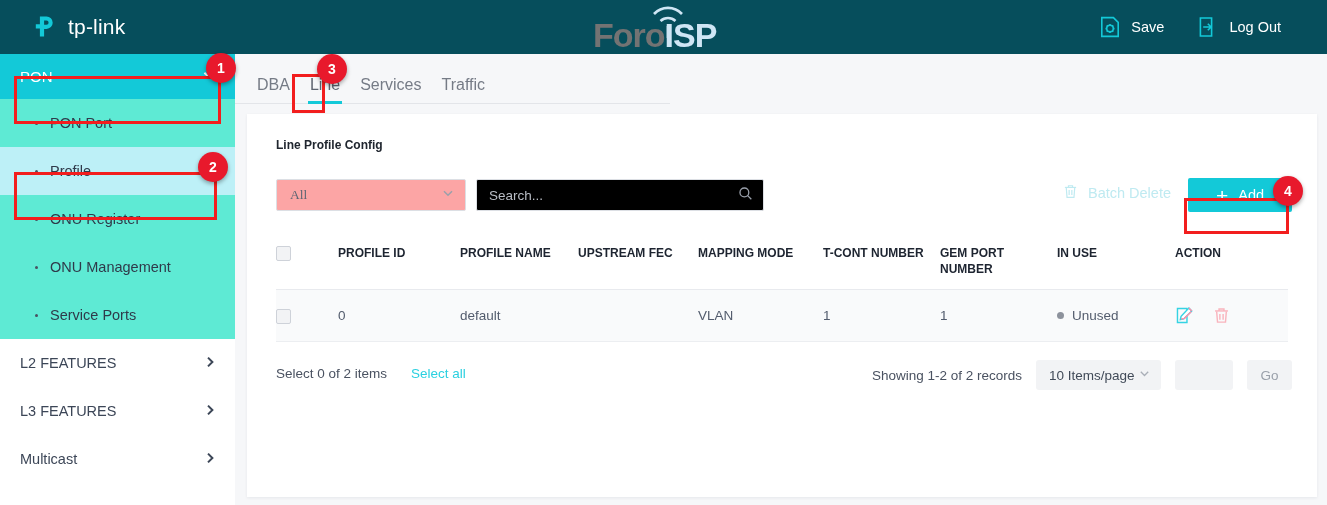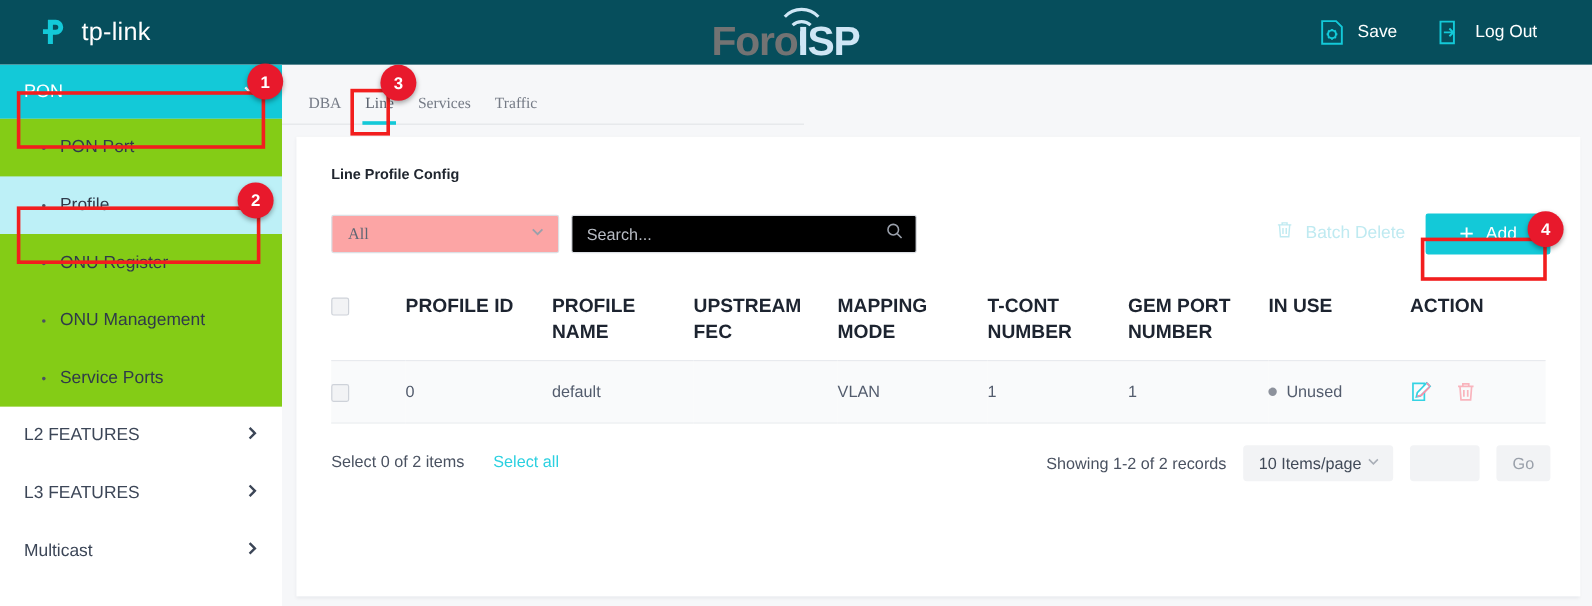--- a/index.html
+++ b/index.html
@@ -28,37 +28,37 @@
   .sidebar {
     position: absolute; left: 0; top: 54px; width: 235px; height: 481px;
     background: #ffffff;
   }
   .nav-group-head {
     height: 45px; background: #13c9d8; color: #ffffff;
     display: flex; align-items: center; padding: 0 18px 0 20px;
     font-size: 15px; cursor: pointer;
   }
   .nav-group-head .chev { margin-left: auto; }
-  .sub-list { background: #84cc16; padding: 0; }
+  .sub-list { background: #5eead4; padding: 0; }
   .sub-item {
     height: 48px; display: flex; align-items: center; padding-left: 35px;
     font-size: 14.5px; color: #2f3a4a; cursor: pointer; position: relative;
   }
   .sub-item .dot { width: 3px; height: 3px; background: #4a5261; border-radius: 50%; margin-right: 12px; flex: none; }
   .sub-item.active { background: #bdf0f7; }
   .nav-item {
     height: 48px; display: flex; align-items: center; padding: 0 18px 0 20px;
     font-size: 14.5px; color: #3c4657; cursor: pointer; background: #ffffff;
   }
   .nav-item .arrow { margin-left: auto; font-weight: bold; color: #3c4657; font-size: 15px; }
 
   
   .content { position: absolute; left: 235px; top: 54px; width: 1092px; height: 451px; background: #f6f7f9; }
   .tabs { display: flex; align-items: flex-end; height: 50px; padding-left: 12px; border-bottom: 1px solid #e3e5e9; width: 435px; }
-  .tab { font-size: 13px; color: #757b86; padding: 0 10px 9px 10px; cursor: pointer; position: relative; font-family: Liberation Serif, serif; }
+  .tab { font-size: 16px; color: #757b86; padding: 0 10px 9px 10px; cursor: pointer; position: relative; }
   .tab.active { color: #5d6470; }
   .tab.active::after {
     content: ""; position: absolute; left: 8px; right: 8px; bottom: -1px; height: 3px; background: #13c9d8;
   }
   .card {
     position: absolute; left: 12px; top: 60px; width: 1070px; height: 383px;
     background: #ffffff; box-shadow: 0 1px 3px rgba(20,30,50,.07);
   }
   .card-title { font-size: 12px; font-weight: bold; color: #20262f; padding: 24px 0 0 29px; }
 
@@ -88,21 +88,21 @@
     position: absolute; right: -4px; top: -1px; width: 104px; height: 34px;
     background: #13c9d8; color: #fff; border: none; border-radius: 2px;
     display: flex; align-items: center; justify-content: center; gap: 10px;
     font-size: 14.5px; cursor: pointer; font-family: "Liberation Sans", sans-serif;
   }
   .add-btn .plus { font-size: 21px; line-height: 1; font-weight: 300; }
 
   
   table.grid { width: calc(100% - 58px); margin: 18px 29px 0 29px; border-collapse: collapse; table-layout: fixed; }
   table.grid th {
-    text-align: left; font-size: 16px; color: #1d2430; font-weight: bold;
+    text-align: left; font-size: 12px; color: #1d2430; font-weight: bold;
     padding: 8px 0 12px 0; border-bottom: 1px solid #e8eaee; vertical-align: top; line-height: 1.35;
   }
   table.grid td {
     font-size: 13.5px; color: #535c6d; padding: 16px 0 16px 0;
     border-bottom: 1px solid #eceef1; background: #f9fafb;
   }
   .cb {
     width: 15px; height: 15px; border: 1px solid #ced2d9; background: #f2f3f5;
     border-radius: 2px; display: inline-block; cursor: pointer; vertical-align: middle;
   }

